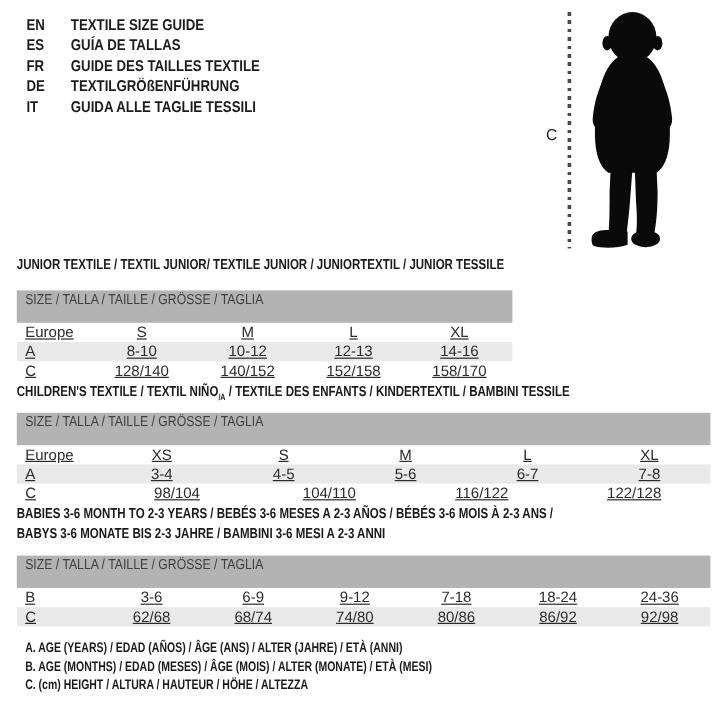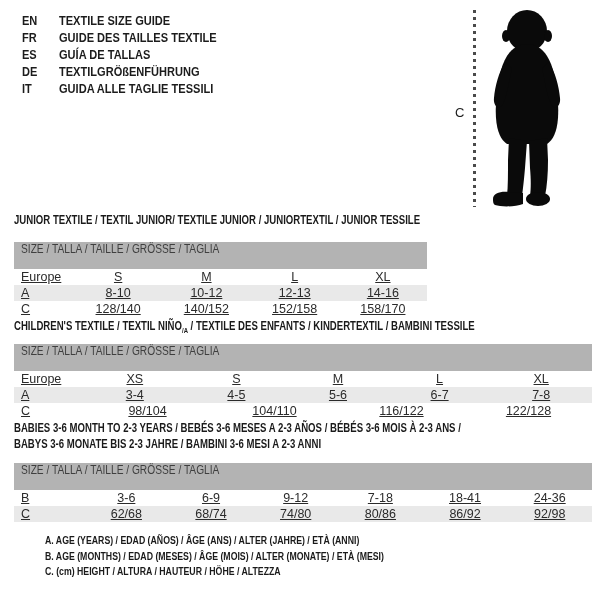--- a/index.html
+++ b/index.html
@@ -56,41 +56,41 @@
   }
   .trow { display:flex; height:16px; line-height:16px;text-decoration:underline; }
   .trow.shaded { background:#e9e9e9; }
   .tlabel { flex:0 0 auto; padding-left:7px; }
   #junior-table   .tlabel { width:60px; }
   #children-table .tlabel { width:70px; }
   #babies-table   .tlabel { width:70px; }
   .tcell { flex:1 1 0; text-align:center; }
 
   
-  .footnotes { position:absolute; left:21px; top:533px;margin-left:24px; }
+  .footnotes { position:absolute; left:21px; top:533px; }
   .fn-row {
     height:15.5px; line-height:15.5px; font-weight:bold; font-size:11.5px;
     color:#1a1a1a; transform:scaleX(0.76); transform-origin:0 50%; white-space:nowrap;
   }
 </style>
 </head>
 <body>
 
 <div class="lang-block">
   <div class="lang-row">
     <span class="lang-code">EN</span>
     <span class="lang-label">TEXTILE SIZE GUIDE</span>
   </div>
   <div class="lang-row">
+    <span class="lang-code">ES</span>
+    <span class="lang-label">GUÍA DE TALLAS</span>
+  </div>
+  <div class="lang-row">
     <span class="lang-code">FR</span>
     <span class="lang-label">GUIDE DES TAILLES TEXTILE</span>
-  </div>
-  <div class="lang-row">
-    <span class="lang-code">ES</span>
-    <span class="lang-label">GUÍA DE TALLAS</span>
   </div>
   <div class="lang-row">
     <span class="lang-code">DE</span>
     <span class="lang-label">TEXTILGRÖßENFÜHRUNG</span>
   </div>
   <div class="lang-row">
     <span class="lang-code">IT</span>
     <span class="lang-label">GUIDA ALLE TAGLIE TESSILI</span>
   </div>
 </div>
@@ -177,21 +177,21 @@
 <div class="size-table" id="babies-table">
   <div class="tbar">
     <span>SIZE / TALLA / TAILLE / GRÖSSE / TAGLIA</span>
   </div>
   <div class="trow">
     <span class="tlabel">B</span>
     <span class="tcell">3-6</span>
     <span class="tcell">6-9</span>
     <span class="tcell">9-12</span>
     <span class="tcell">7-18</span>
-    <span class="tcell">18-41</span>
+    <span class="tcell">18-24</span>
     <span class="tcell">24-36</span>
   </div>
   <div class="trow shaded">
     <span class="tlabel">C</span>
     <span class="tcell">62/68</span>
     <span class="tcell">68/74</span>
     <span class="tcell">74/80</span>
     <span class="tcell">80/86</span>
     <span class="tcell">86/92</span>
     <span class="tcell">92/98</span>

